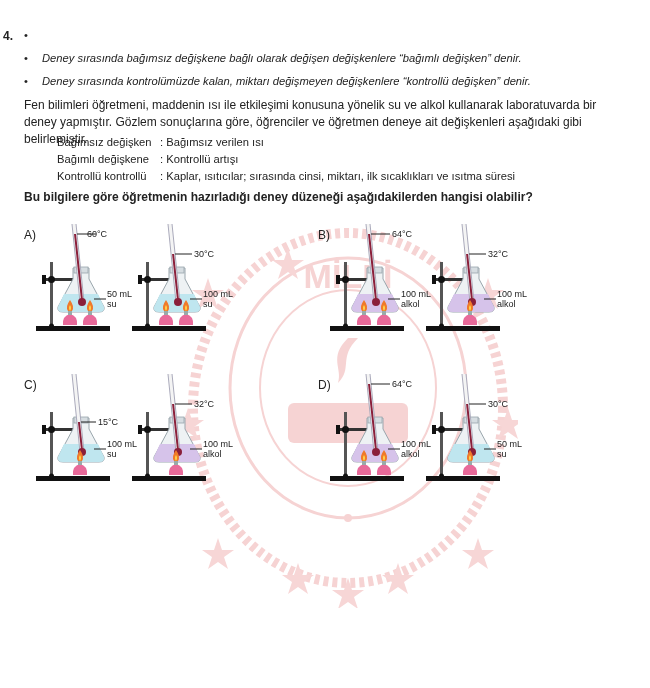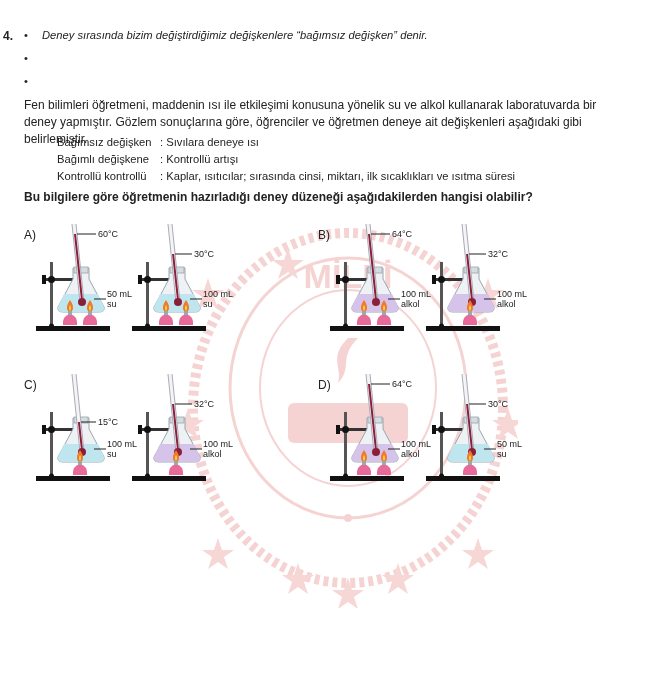--- a/index.html
+++ b/index.html
@@ -46,31 +46,31 @@
     <polygon points="120,345 124,357 136,357 126,364 130,376 120,369 110,376 114,364 104,357 116,357"></polygon>
     <polygon points="170,360 174,372 186,372 176,379 180,391 170,384 160,391 164,379 154,372 166,372"></polygon>
     <polygon points="220,345 224,357 236,357 226,364 230,376 220,369 210,376 214,364 204,357 216,357"></polygon>
     <polygon points="110,30 114,42 126,42 116,49 120,61 110,54 100,61 104,49 94,42 106,42"></polygon>
   </g>
 </svg>
 
 <div class="q-num">4.</div>
 
 <ul class="bullets">
-  <li><span class="dot">•</span><span>Deney sırasında bizim değiştirdiğimiz değişkenlere “bağımsız değişken” denir.</span></li>
   <li><span class="dot">•</span></li>
-  <li><span class="dot">•</span></li>
+  <li><span class="dot">•</span><span>Deney sırasında bağımsız değişkene bağlı olarak değişen değişkenlere “bağımlı değişken” denir.</span></li>
+  <li><span class="dot">•</span><span>Deney sırasında kontrolümüzde kalan, miktarı değişmeyen değişkenlere “kontrollü değişken” denir.</span></li>
 </ul>
 
 <p class="para">Fen bilimleri öğretmeni, maddenin ısı ile etkileşimi konusuna yönelik su ve alkol kullanarak laboratuvarda bir deney yapmıştır. Gözlem sonuçlarına göre, öğrenciler ve öğretmen deneye ait değişkenleri aşağıdaki gibi belirlemiştir.</p>
 
 <div class="vars">
   <div class="row">
       <span class="k">Bağımsız değişken</span>
-      <span>: Sıvılara deneye ısı</span>
+      <span>: Bağımsız verilen ısı</span>
     </div>
   <div class="row">
       <span class="k">Bağımlı değişkene</span>
       <span>: Kontrollü artışı</span>
     </div>
   <div class="row">
       <span class="k">Kontrollü kontrollü</span>
       <span>: Kaplar, ısıtıcılar; sırasında cinsi, miktarı, ilk sıcaklıkları ve ısıtma süresi</span>
     </div>
 </div>
@@ -99,21 +99,21 @@
     <line x1="58" y1="75" x2="70" y2="75" stroke="#222" stroke-width="1"></line>
     <path d="M27 101 Q26 92 34 90 Q42 92 41 101 Z" fill="#e86a9a"></path>
       <rect x="32" y="87" width="4" height="4" fill="#9aa"></rect>
       <path d="M34 76 Q29 83 32 87 L36 87 Q39 83 34 76 Z" fill="#f07a2a"></path>
       <path d="M34 81 Q32 84 34 87 Q36 84 34 81 Z" fill="#ffd84a"></path>
           <path d="M47 101 Q46 92 54 90 Q62 92 61 101 Z" fill="#e86a9a"></path>
       <rect x="52" y="87" width="4" height="4" fill="#9aa"></rect>
       <path d="M54 76 Q49 83 52 87 L56 87 Q59 83 54 76 Z" fill="#f07a2a"></path>
       <path d="M54 81 Q52 84 54 87 Q56 84 54 81 Z" fill="#ffd84a"></path>
   </svg>
-        <span class="lbl" style="left: 62px; top: 6px; text-align: center;">60°C</span>
+        <span class="lbl" style="left: 51px; top: 6px; text-align: center;">60°C</span>
         <span class="lbl" style="left: 71px; top: 66px;">50 mL</span>
         <span class="lbl" style="left: 71px; top: 76px;">su</span>
       </div>
       <div class="app" style="left: 108px;">
         <svg width="110" height="115" viewBox="0 0 110 115">
     <rect x="0" y="102" width="74" height="5" fill="#111"></rect>
     <rect x="14" y="38" width="3" height="65" fill="#555"></rect>
     <circle cx="15.5" cy="102" r="2.5" fill="#111"></circle>
     <rect x="8" y="54" width="30" height="3" fill="#333"></rect>
     <rect x="6" y="51" width="4" height="9" fill="#111"></rect>

